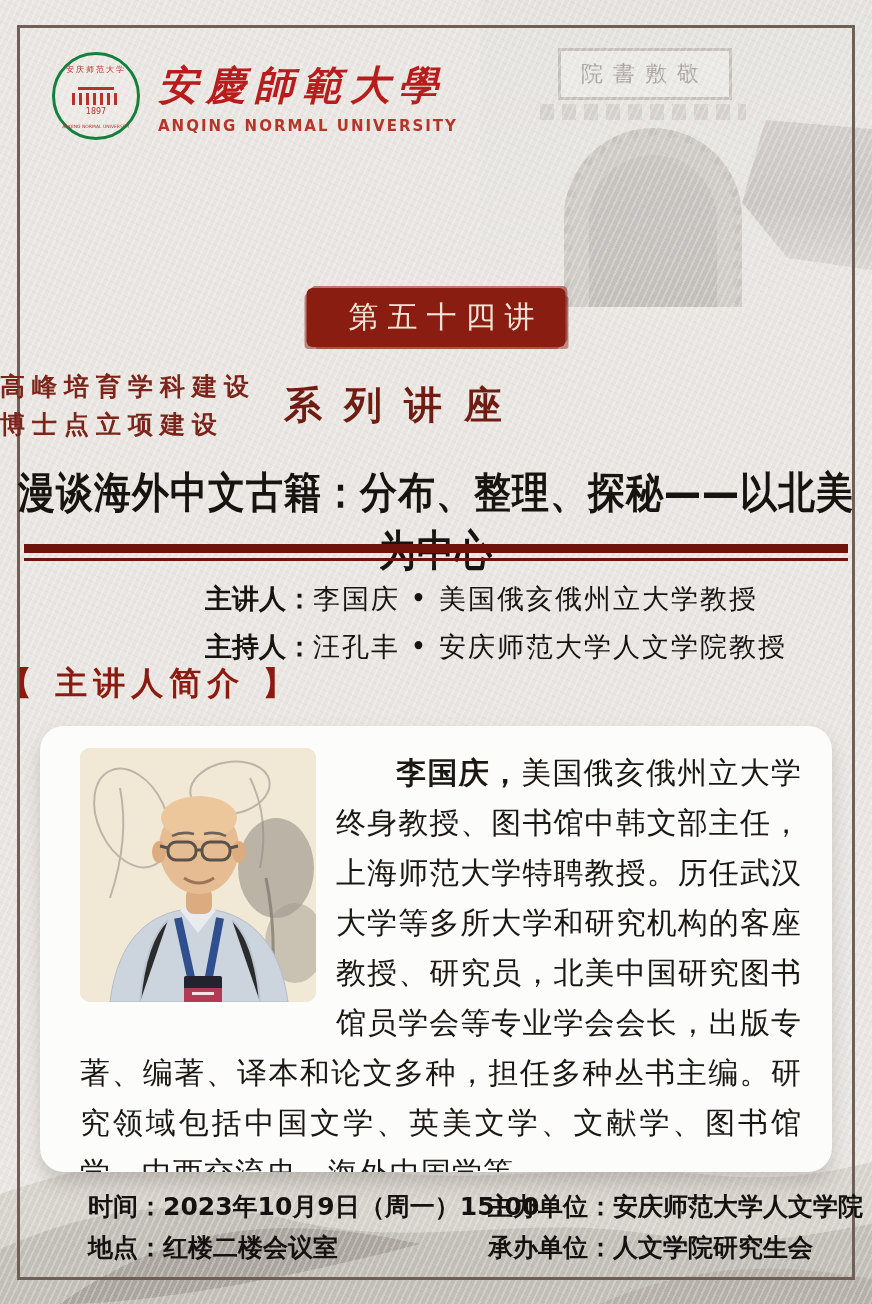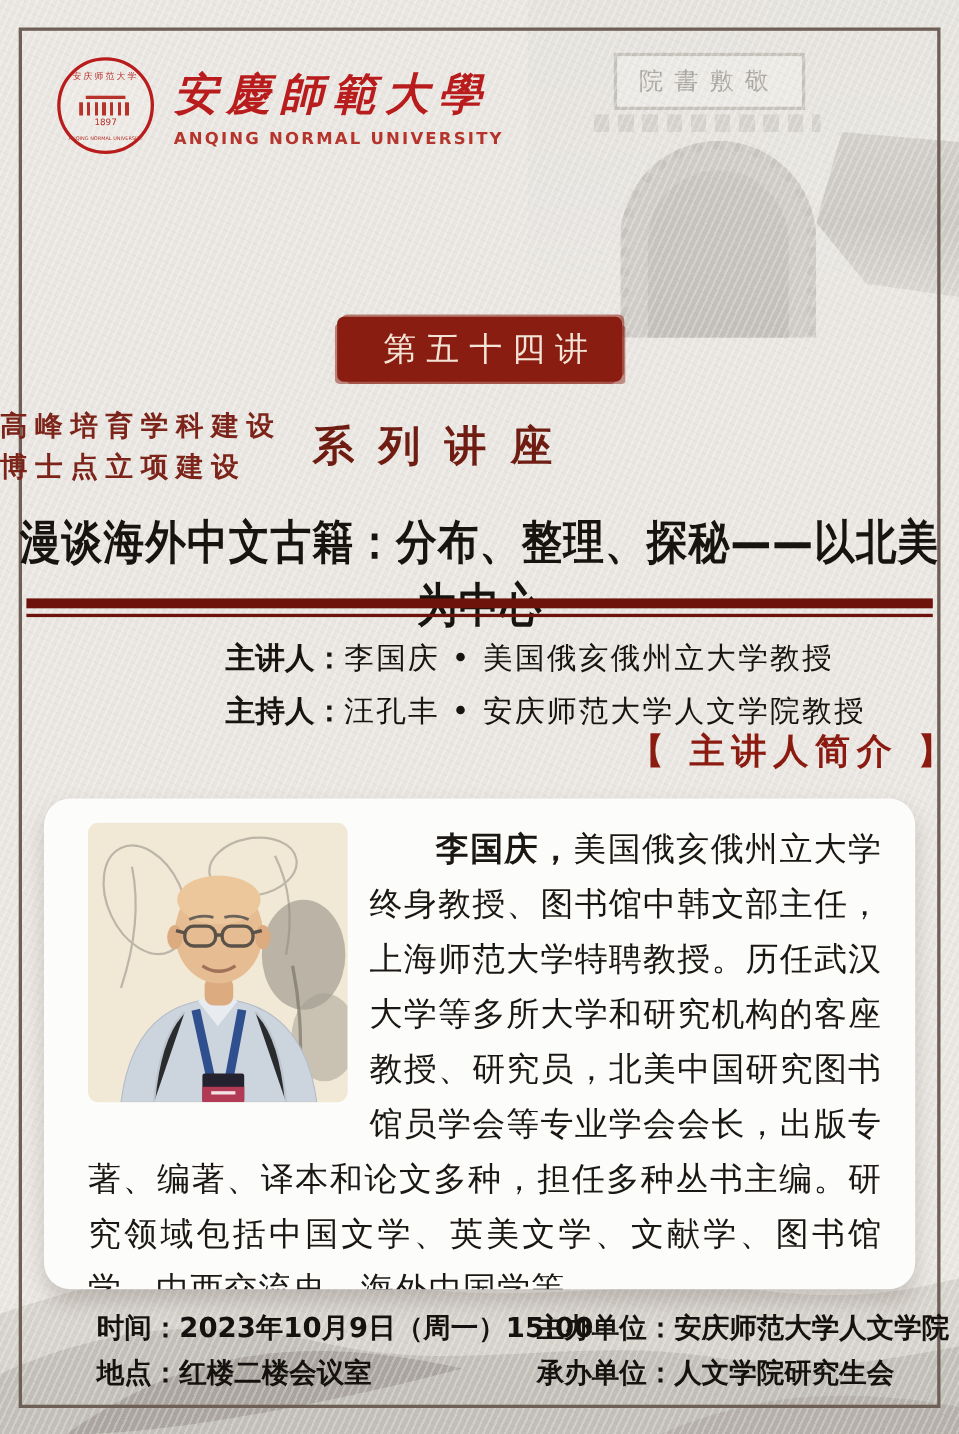--- a/index.html
+++ b/index.html
@@ -24,21 +24,21 @@
   .gate .lintel{position:absolute;top:104px;left:60px;width:206px;height:16px;background:repeating-linear-gradient(90deg,#b3aca3 0 14px,#e6e3dd 14px 22px);opacity:.6;}
   .gate .arch{position:absolute;top:128px;left:84px;width:160px;height:170px;background:#afa89f;border:9px dotted #9d968c;border-bottom:none;border-radius:90px 90px 0 0;opacity:.75;}
   .gate .arch::after{content:"";position:absolute;inset:18px 16px 0 16px;background:linear-gradient(180deg,#8f887f,#6f6960);border-radius:70px 70px 0 0;opacity:.5;}
   
   .mountains{position:absolute;left:0;bottom:0;width:872px;height:260px;z-index:0;}
   
   .frame{position:absolute;left:17px;top:25px;right:17px;bottom:24px;border:3px solid #6f6057;z-index:2;pointer-events:none;}
   .content{position:absolute;inset:0;z-index:3;}
   
   .header{position:absolute;top:52px;left:52px;display:flex;align-items:center;}
-  .logo{width:82px;height:82px;border-radius:50%;border:3px solid #b91c1c;position:relative;display:flex;align-items:center;justify-content:center;flex-direction:column;background:rgba(255,255,255,.15);}
+  .logo{width:82px;height:82px;border-radius:50%;border:3px solid #15803d;position:relative;display:flex;align-items:center;justify-content:center;flex-direction:column;background:rgba(255,255,255,.15);}
   .logo .ring-top{position:absolute;top:9px;left:0;width:100%;text-align:center;font-size:8px;color:#b7322a;letter-spacing:2px;font-family:"DejaVu Serif",serif;}
   .logo .building{width:52px;height:18px;margin-top:10px;background:
      linear-gradient(#b7322a 0 0) 50% 0/36px 3px no-repeat,
      repeating-linear-gradient(90deg,#b7322a 0 3px,rgba(0,0,0,0) 3px 7px) 50% 6px/48px 12px no-repeat;}
   .logo .year{font-size:8px;color:#b7322a;margin-top:2px;}
   .logo .ring-bottom{position:absolute;bottom:8px;left:0;width:100%;text-align:center;font-size:5px;color:#b7322a;transform:scale(.9);}
   .uni-names{margin-left:18px;}
   .uni-zh{font-family:"DejaVu Serif",serif;font-size:40px;font-weight:bold;color:#b91c1c;letter-spacing:8px;font-style:italic;}
   .uni-en{font-size:15px;font-weight:bold;color:#b5342b;letter-spacing:2px;margin-top:4px;}
   
@@ -58,21 +58,21 @@
   .rule{position:absolute;left:24px;right:24px;top:544px;}
   .rule .bar1{height:9px;background:#6d130c;}
   .rule .gap{height:5px;}
   .rule .bar2{height:3px;background:#6d130c;}
   
   .people{position:absolute;top:578px;left:205px;font-size:27px;line-height:1.55;color:#17130f;}
   .people .row{margin-bottom:6px;white-space:nowrap;}
   .people .lbl{font-weight:bold;font-family:"DejaVu Sans",sans-serif;}
   .people .val{font-family:"DejaVu Serif",serif;letter-spacing:2px;margin-top:28px;}
   
-  .section-heading{position:absolute;top:662px;left:0;width:100%;text-align:right;font-size:32px;font-weight:bold;color:#8b1a10;letter-spacing:6px;}
+  .section-heading{position:absolute;top:662px;left:0;width:100%;text-align:left;font-size:32px;font-weight:bold;color:#8b1a10;letter-spacing:6px;}
   
   .card{position:absolute;left:40px;top:726px;width:792px;height:446px;background:#fcfcfb;border-radius:24px;box-shadow:0 10px 18px rgba(90,80,70,.25);padding:22px 30px 0 40px;box-sizing:border-box;overflow:hidden;}
   .photo{float:left;width:236px;height:254px;border-radius:10px;margin:0 20px 8px 0;overflow:hidden;position:relative;background:#f0e8d4;}
   .bio{font-family:"DejaVu Serif",serif;font-size:30px;line-height:50px;color:#1b1713;text-align:justify;letter-spacing:1px;}
   .bio .indent{display:inline-block;width:2em;}
   .bio .bname{font-weight:bold;font-family:"DejaVu Sans",sans-serif;}
   
   .footer{position:absolute;top:1186px;left:88px;right:40px;display:flex;font-size:25px;font-weight:bold;color:#14110e;}
   .footer .col{line-height:1.65;}
   .footer .col.left{width:400px;}

